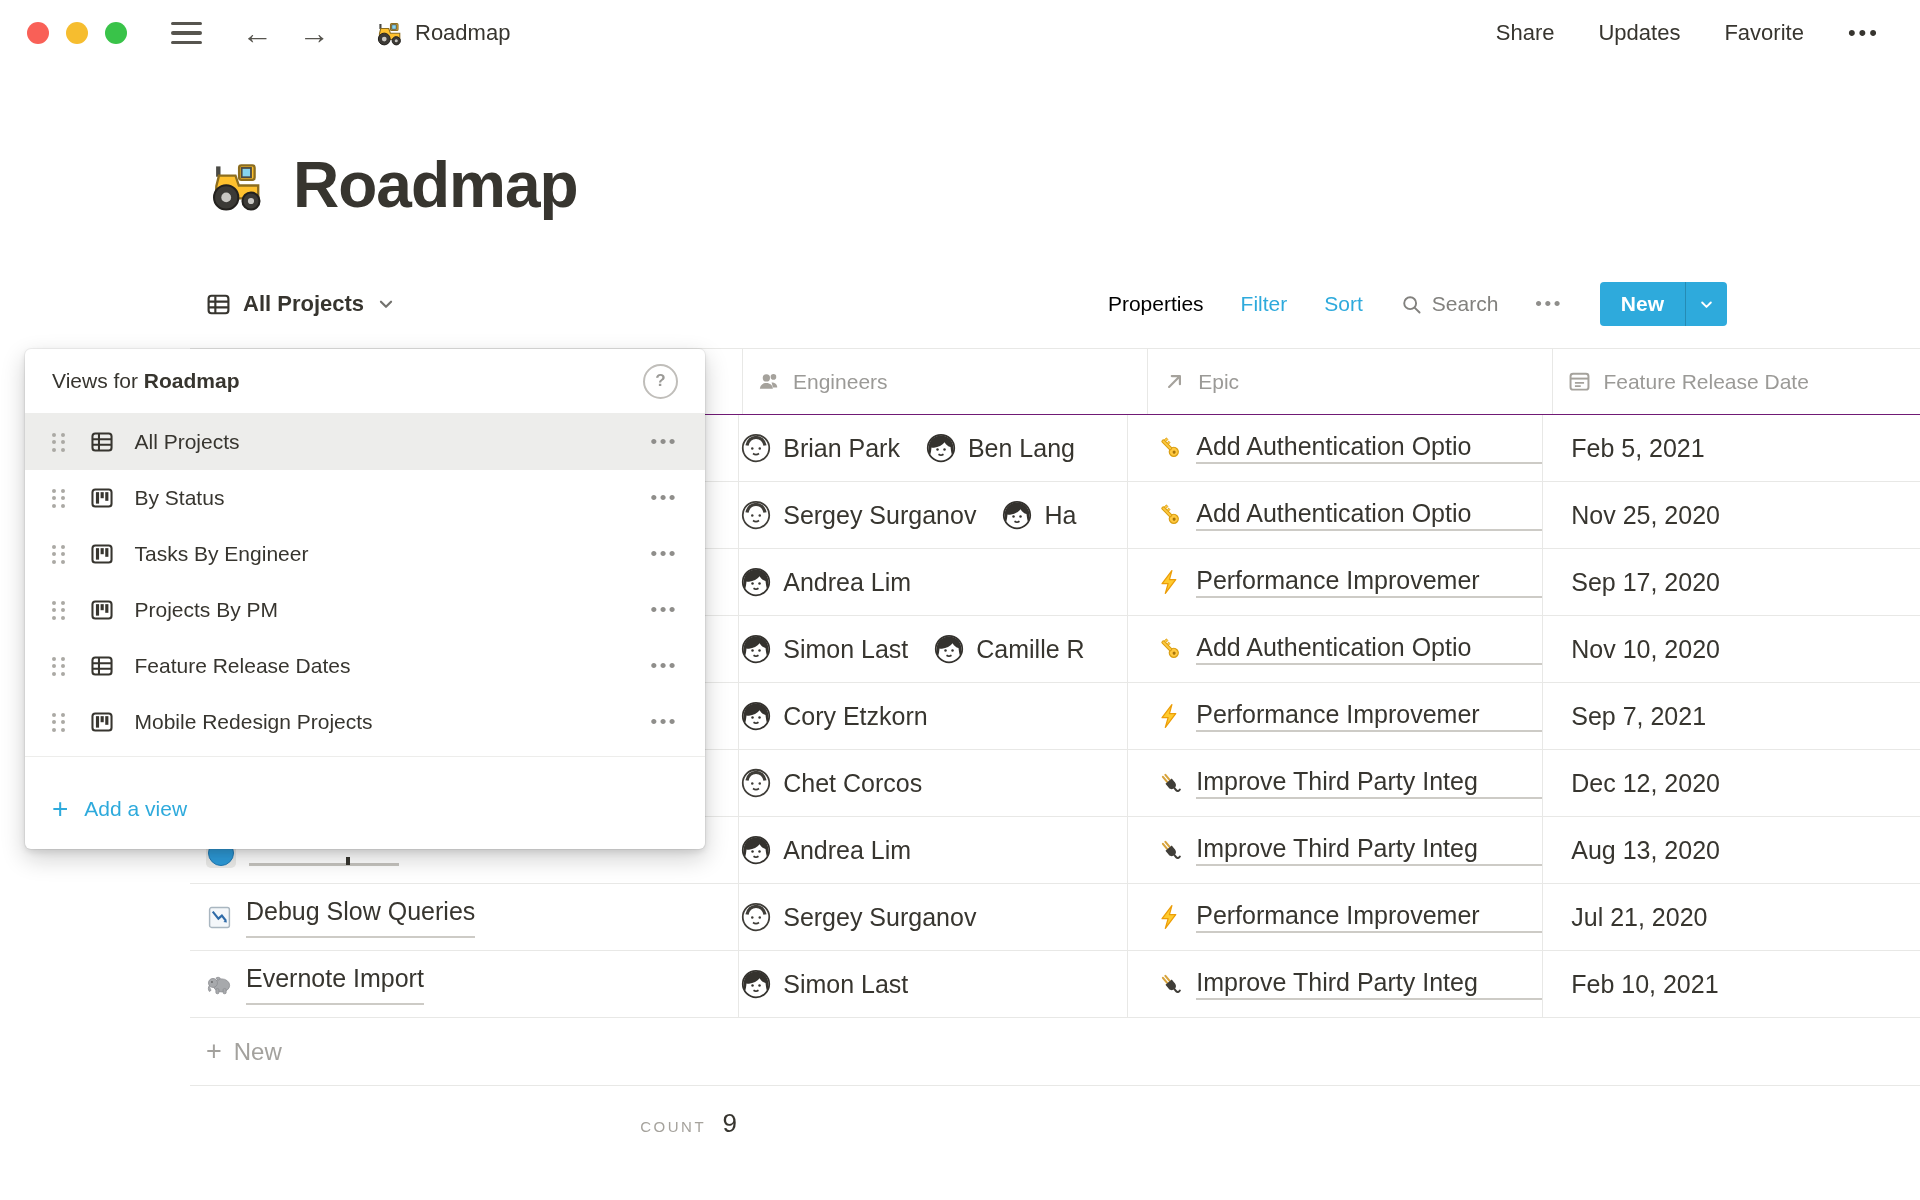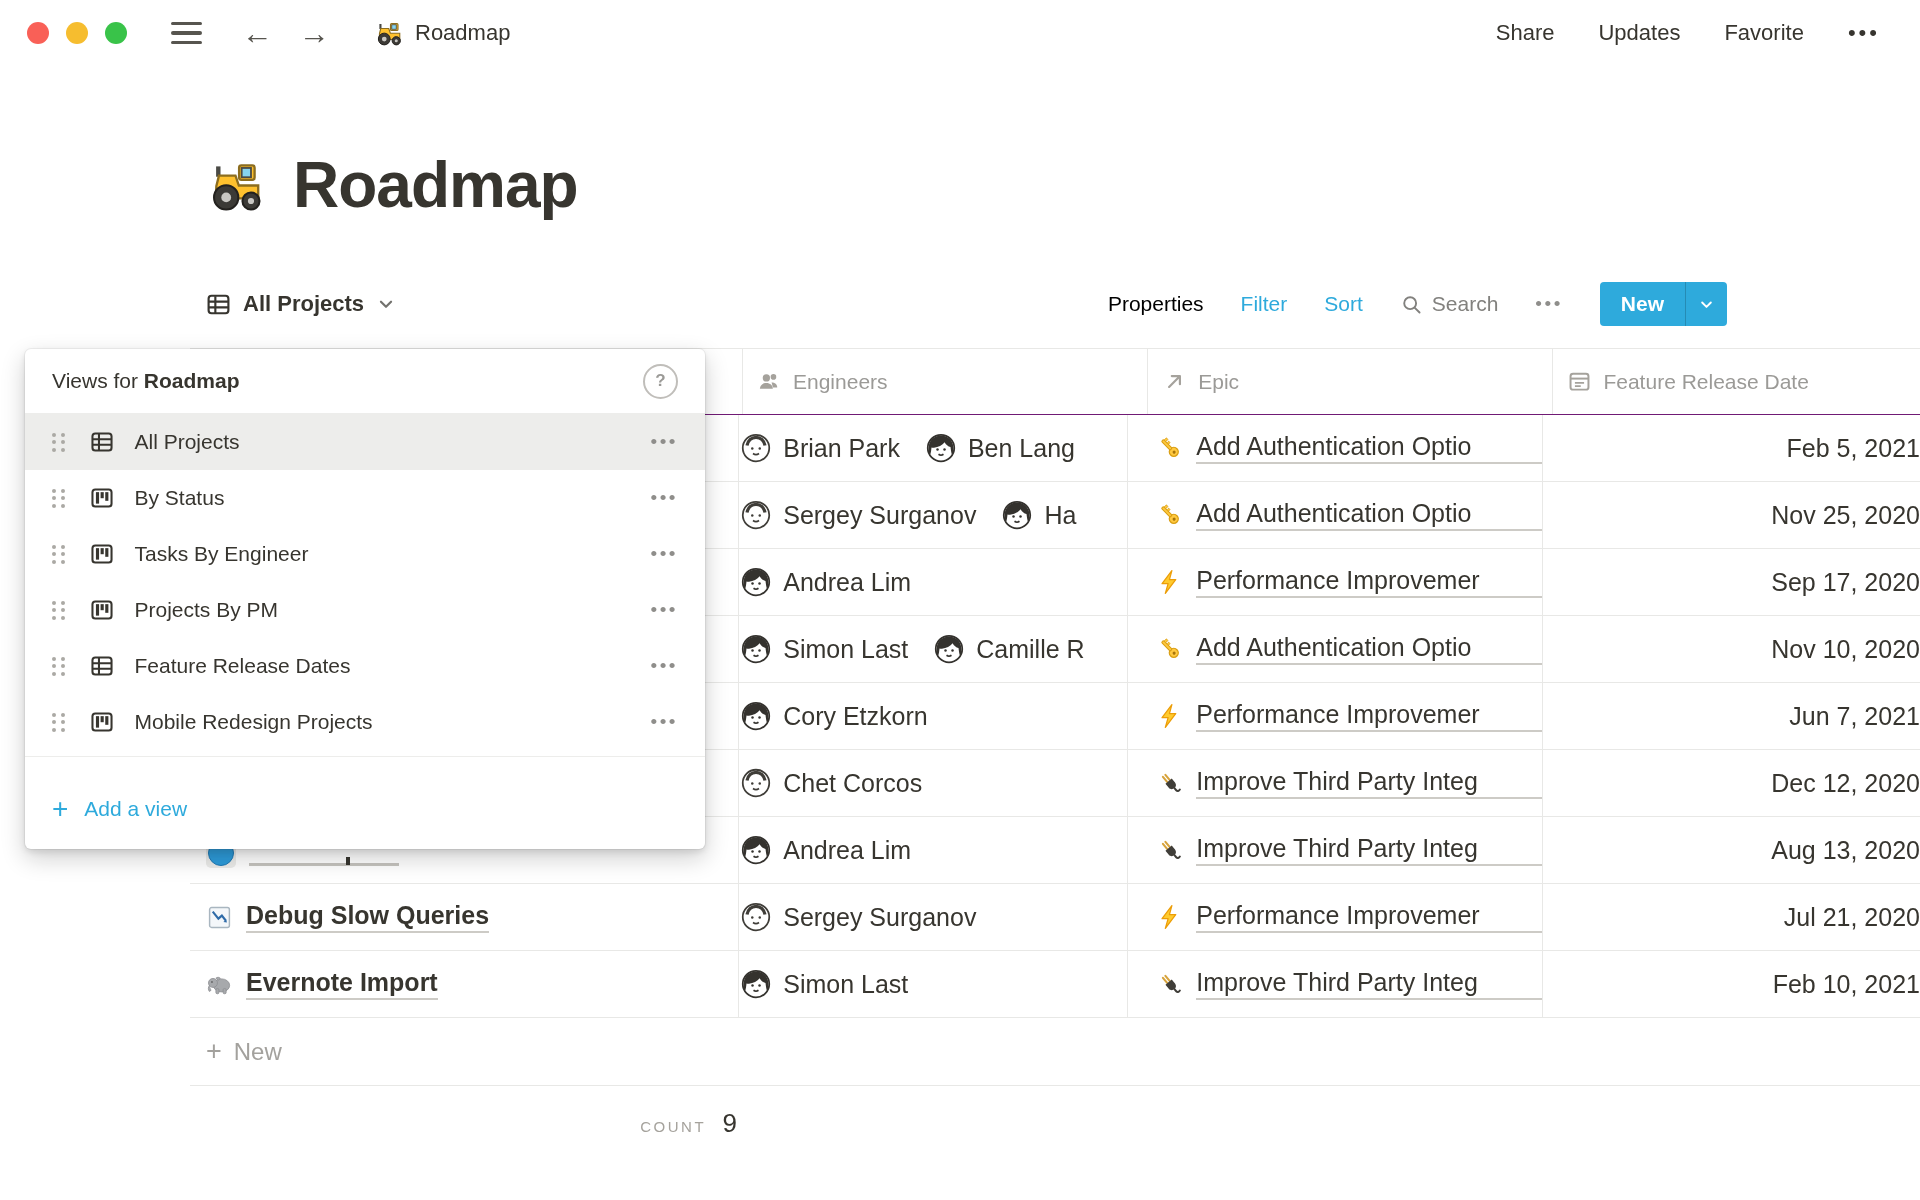--- a/index.html
+++ b/index.html
@@ -34,28 +34,28 @@
   .table{position:absolute;left:190px;top:348px;width:1730px;}
   .thead{display:flex;height:65px;border-top:1px solid #E8E8E6;border-bottom:1px solid #701a75;color:#9B9A97;font-size:21px;}
   .tr{display:flex;height:66px;border-bottom:1px solid #E8E8E6;font-size:25px;}
   .c1{width:557px;}.c2{width:404px;}.c3{width:404px;}.c4{width:365px;}
   .c2,.c3,.c4{border-left:1px solid #E8E8E6;}
   .cell{display:flex;align-items:center;overflow:hidden;white-space:nowrap;}
   .hcell{display:flex;align-items:center;gap:11px;padding-left:14px;}
   .c1.cell{padding-left:16px;}
   .c2.cell{padding-left:2px;}
   .c3.cell{padding-left:28px;padding-right:0;}
-  .c4.cell{padding-left:28px;justify-content:flex-end;}
+  .c4.cell{padding-left:28px;}
   .eng{display:flex;align-items:center;margin-right:26px;}
   .av{width:30px;height:30px;margin-right:12px;flex:none;}
   .epic-ic{width:28px;height:28px;margin-right:12px;flex:none;}
   .epic-label{flex:1;overflow:hidden;font-weight:500;border-bottom:2.5px solid #CDCBC6;padding-bottom:1px;}
   .proj{display:flex;align-items:center;cursor:pointer;}
   .proj-ic{width:27px;height:27px;margin-right:13px;flex:none;}
-  .proj-label{font-weight:700;border-bottom:2.5px solid #CDCBC6;padding-bottom:1px;}
+  .proj-label{font-weight:400;border-bottom:2.5px solid #CDCBC6;padding-bottom:10px;}
   
   .pchip{width:30px;height:30px;border-radius:5px;background:#ECECEA;display:flex;align-items:center;justify-content:center;transform:translateY(3px);}
   .pball{width:24px;height:24px;border-radius:50%;background:#2D9CDB;border:1px solid #1F7AB6;}
   .pline{width:150px;height:3px;background:#C6C4BF;margin-left:13px;position:relative;transform:translateY(14px);}
   .pline i{position:absolute;left:97px;top:-6px;width:3.5px;height:8px;background:#37352F;}
   .newrow{display:flex;align-items:center;height:67px;border-bottom:1px solid #E8E8E6;color:#A3A19D;font-size:24px;padding-left:16px;gap:12px;cursor:pointer;}
   .plus{font-size:27px;line-height:1;color:#A3A19D;}
   .countrow{width:557px;text-align:right;padding:22px 10px 0 0;box-sizing:border-box;}
   .countrow .lbl{font-size:15px;letter-spacing:2.5px;color:#A5A29C;}
   .countrow .val{font-size:26px;color:#37352F;margin-left:12px;}
@@ -379,21 +379,21 @@
             <span>Cory Etzkorn</span>
           </span>
       </div>
       <div class="c3 cell">
         <svg class="epic-ic">
             <use href="#i-bolt"></use>
           </svg>
         <span class="epic-label">Performance Improvemer</span>
       </div>
       <div class="c4 cell">
-          <span>Jun 7, 2021</span>
+          <span>Sep 7, 2021</span>
         </div>
     </div>
 
     <div class="tr">
       <div class="c1 cell"></div>
       <div class="c2 cell">
         <span class="eng">
             <svg class="av">
               <use href="#av-l"></use>
             </svg>

